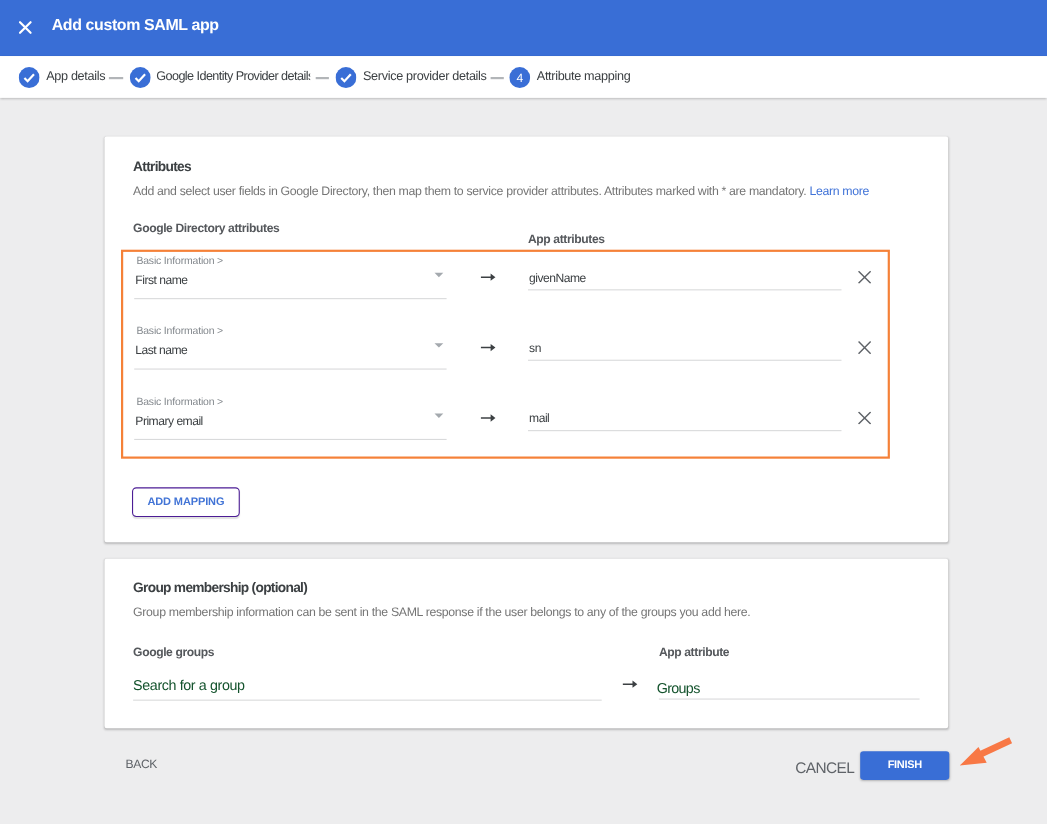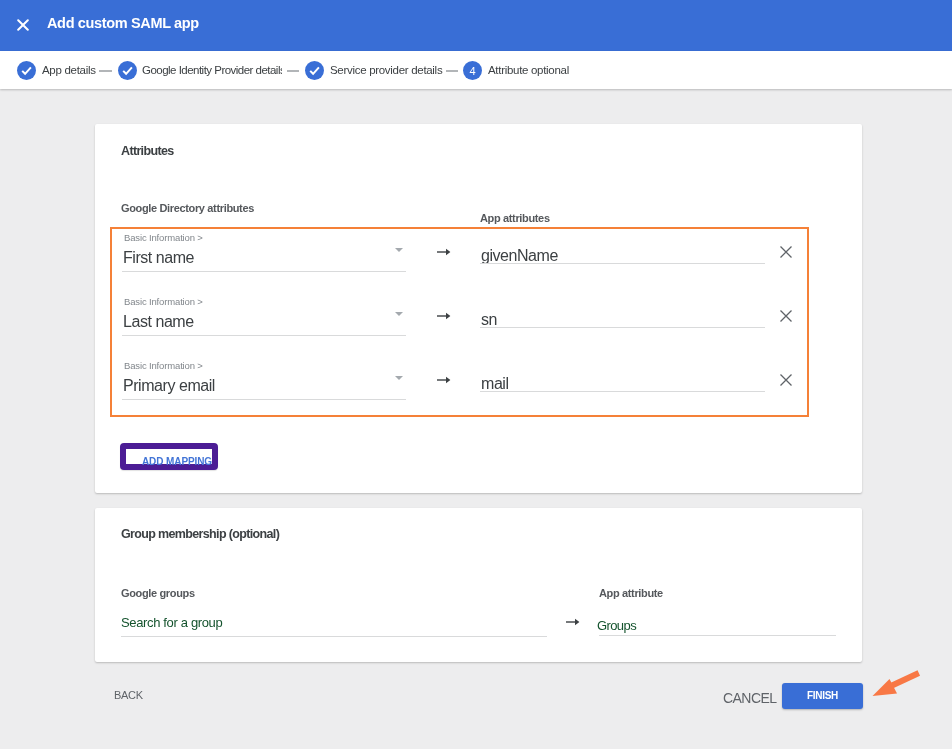--- a/index.html
+++ b/index.html
@@ -13,27 +13,27 @@
 .stlabel{position:absolute;top:64px;font-size:11.5px;letter-spacing:-0.3px;color:#3c4043;white-space:nowrap}
 .stdash{position:absolute;top:70px;height:1.5px;background:#b2b5b8}
 .card{position:absolute;left:95px;width:767px;background:#fff;border-radius:2px;box-shadow:0 1px 2px rgba(0,0,0,0.22)}
 #card1{top:124px;height:369px}
 #card2{top:508px;height:154px}
 .h1{position:absolute;font-size:12.5px;font-weight:bold;color:#3c4043;letter-spacing:-0.65px}
 .desc{position:absolute;font-size:11.2px;letter-spacing:-0.3px;color:#757575;white-space:nowrap}
 .collab{position:absolute;font-size:11px;font-weight:bold;color:#55585c;letter-spacing:-0.35px}
 #obox{position:absolute;left:110px;top:227px;width:699px;height:190px;border:2px solid #f58138}
 .binfo{position:absolute;font-size:9.5px;color:#82878c;letter-spacing:-0.15px}
-.val{position:absolute;font-size:16px;letter-spacing:-0.45px;color:#3c4043}
+.val{position:absolute;font-size:11px;letter-spacing:-0.45px;color:#3c4043}
 .ph{position:absolute;font-size:13px;letter-spacing:-0.35px;color:#14532d}
 .uline{position:absolute;height:1px;background:#d9dadb}
 .tri{position:absolute;width:0;height:0;border-left:4px solid transparent;border-right:4px solid transparent;border-top:4.5px solid #a4a9ae}
 .xic{position:absolute}
 .arrw{position:absolute}
-#addmap{position:absolute;left:120px;top:443px;width:98px;height:27px;background:#fff;border:6px solid #4c1d95;border-radius:4px;box-shadow:0 1px 1px rgba(0,0,0,0.12);font-size:10px;font-weight:bold;color:#4274d6;letter-spacing:-0.1px;text-align:right;line-height:25px}
+#addmap{position:absolute;left:120px;top:443px;width:98px;height:27px;background:#fff;border:1px solid #4c1d95;border-radius:4px;box-shadow:0 1px 1px rgba(0,0,0,0.12);font-size:10px;font-weight:bold;color:#4274d6;letter-spacing:-0.1px;text-align:center;line-height:25px}
 #back{position:absolute;left:114px;top:689px;font-size:11px;color:#5f6368;letter-spacing:-0.3px}
 #cancel{position:absolute;left:723px;top:690px;font-size:14px;color:#5f6368;letter-spacing:-0.55px}
 #finish{position:absolute;left:782px;top:683px;width:81px;height:26px;background:#396ed6;border-radius:3px;box-shadow:0 1px 2px rgba(0,0,0,0.25);font-size:10px;font-weight:bold;color:#fff;letter-spacing:-0.3px;text-align:center;line-height:26px}
 a.lm{color:#4073d8;text-decoration:none}
 </style>
 </head>
 <body>
 <div id="page">
   <div id="header">
     <svg class="abs" style="left:17px;top:19px;position:absolute" width="12" height="12" viewBox="0 0 12 12">
@@ -57,24 +57,25 @@
   <svg class="stcirc" style="left:305px" width="19" height="19">
       <circle cx="9.5" cy="9.5" r="9.5" fill="#396ed6"></circle>
       <path d="M5.2 9.9 l2.9 2.9 l5.8 -6.4" stroke="#fff" stroke-width="2" fill="none"></path>
     </svg>
   <div class="stlabel" style="left:330px">Service provider details</div>
   <div class="stdash" style="left:446px;width:12px"></div>
   <svg class="stcirc" style="left:463px" width="19" height="19">
       <circle cx="9.5" cy="9.5" r="9.5" fill="#396ed6"></circle>
       <text x="9.5" y="13.6" font-size="11" font-family="Liberation Sans" fill="#fff" text-anchor="middle">4</text>
     </svg>
-  <div class="stlabel" style="left:488px">Attribute optional</div>
+  <div class="stlabel" style="left:488px">Attribute mapping</div>
 
   <div class="card" id="card1"></div>
   <div class="h1" style="left:121px;top:144px">Attributes</div>
+  <div class="desc" style="left:121px;top:168px">Add and select user fields in Google Directory, then map them to service provider attributes. Attributes marked with * are mandatory. <a class="lm">Learn more</a></div>
   <div class="collab" style="left:121px;top:202px">Google Directory attributes</div>
   <div class="collab" style="left:480px;top:212px">App attributes</div>
   <div id="obox"></div>
 
   <div class="binfo" style="left:124px;top:232px">Basic Information &gt;</div>
   <div class="val" style="left:123px;top:249px">First name</div>
   <div class="uline" style="left:122px;top:271px;width:284px"></div>
   <div class="tri" style="left:395px;top:248px"></div>
   <svg class="arrw" style="left:437px;top:248px" width="14" height="8">
       <path d="M0 4 H10.8" stroke="#3c4043" stroke-width="1.4"></path>
@@ -111,20 +112,21 @@
   <div class="val" style="left:481px;top:375px">mail</div>
   <div class="uline" style="left:480px;top:391px;width:285px"></div>
   <svg class="xic" style="left:780px;top:374px" width="12" height="12">
       <path d="M0.5 0.5 L11.5 11.5 M11.5 0.5 L0.5 11.5" stroke="#5f6368" stroke-width="1.3"></path>
     </svg>
 
   <div id="addmap">ADD MAPPING</div>
 
   <div class="card" id="card2"></div>
   <div class="h1" style="left:121px;top:527px">Group membership (optional)</div>
+  <div class="desc" style="left:121px;top:551px">Group membership information can be sent in the SAML response if the user belongs to any of the groups you add here.</div>
   <div class="collab" style="left:121px;top:587px">Google groups</div>
   <div class="collab" style="left:599px;top:587px">App attribute</div>
   <div class="ph" style="left:121px;top:615px">Search for a group</div>
   <div class="uline" style="left:121px;top:636px;width:426px"></div>
   <svg class="arrw" style="left:566px;top:618px" width="14" height="8">
       <path d="M0 4 H10.8" stroke="#3c4043" stroke-width="1.4"></path>
       <path d="M9 0.7 L13.4 4 L9 7.3 z" fill="#3c4043"></path>
     </svg>
   <div class="ph" style="left:597px;top:618px;letter-spacing:-0.6px">Groups</div>
   <div class="uline" style="left:599px;top:635px;width:237px"></div>

